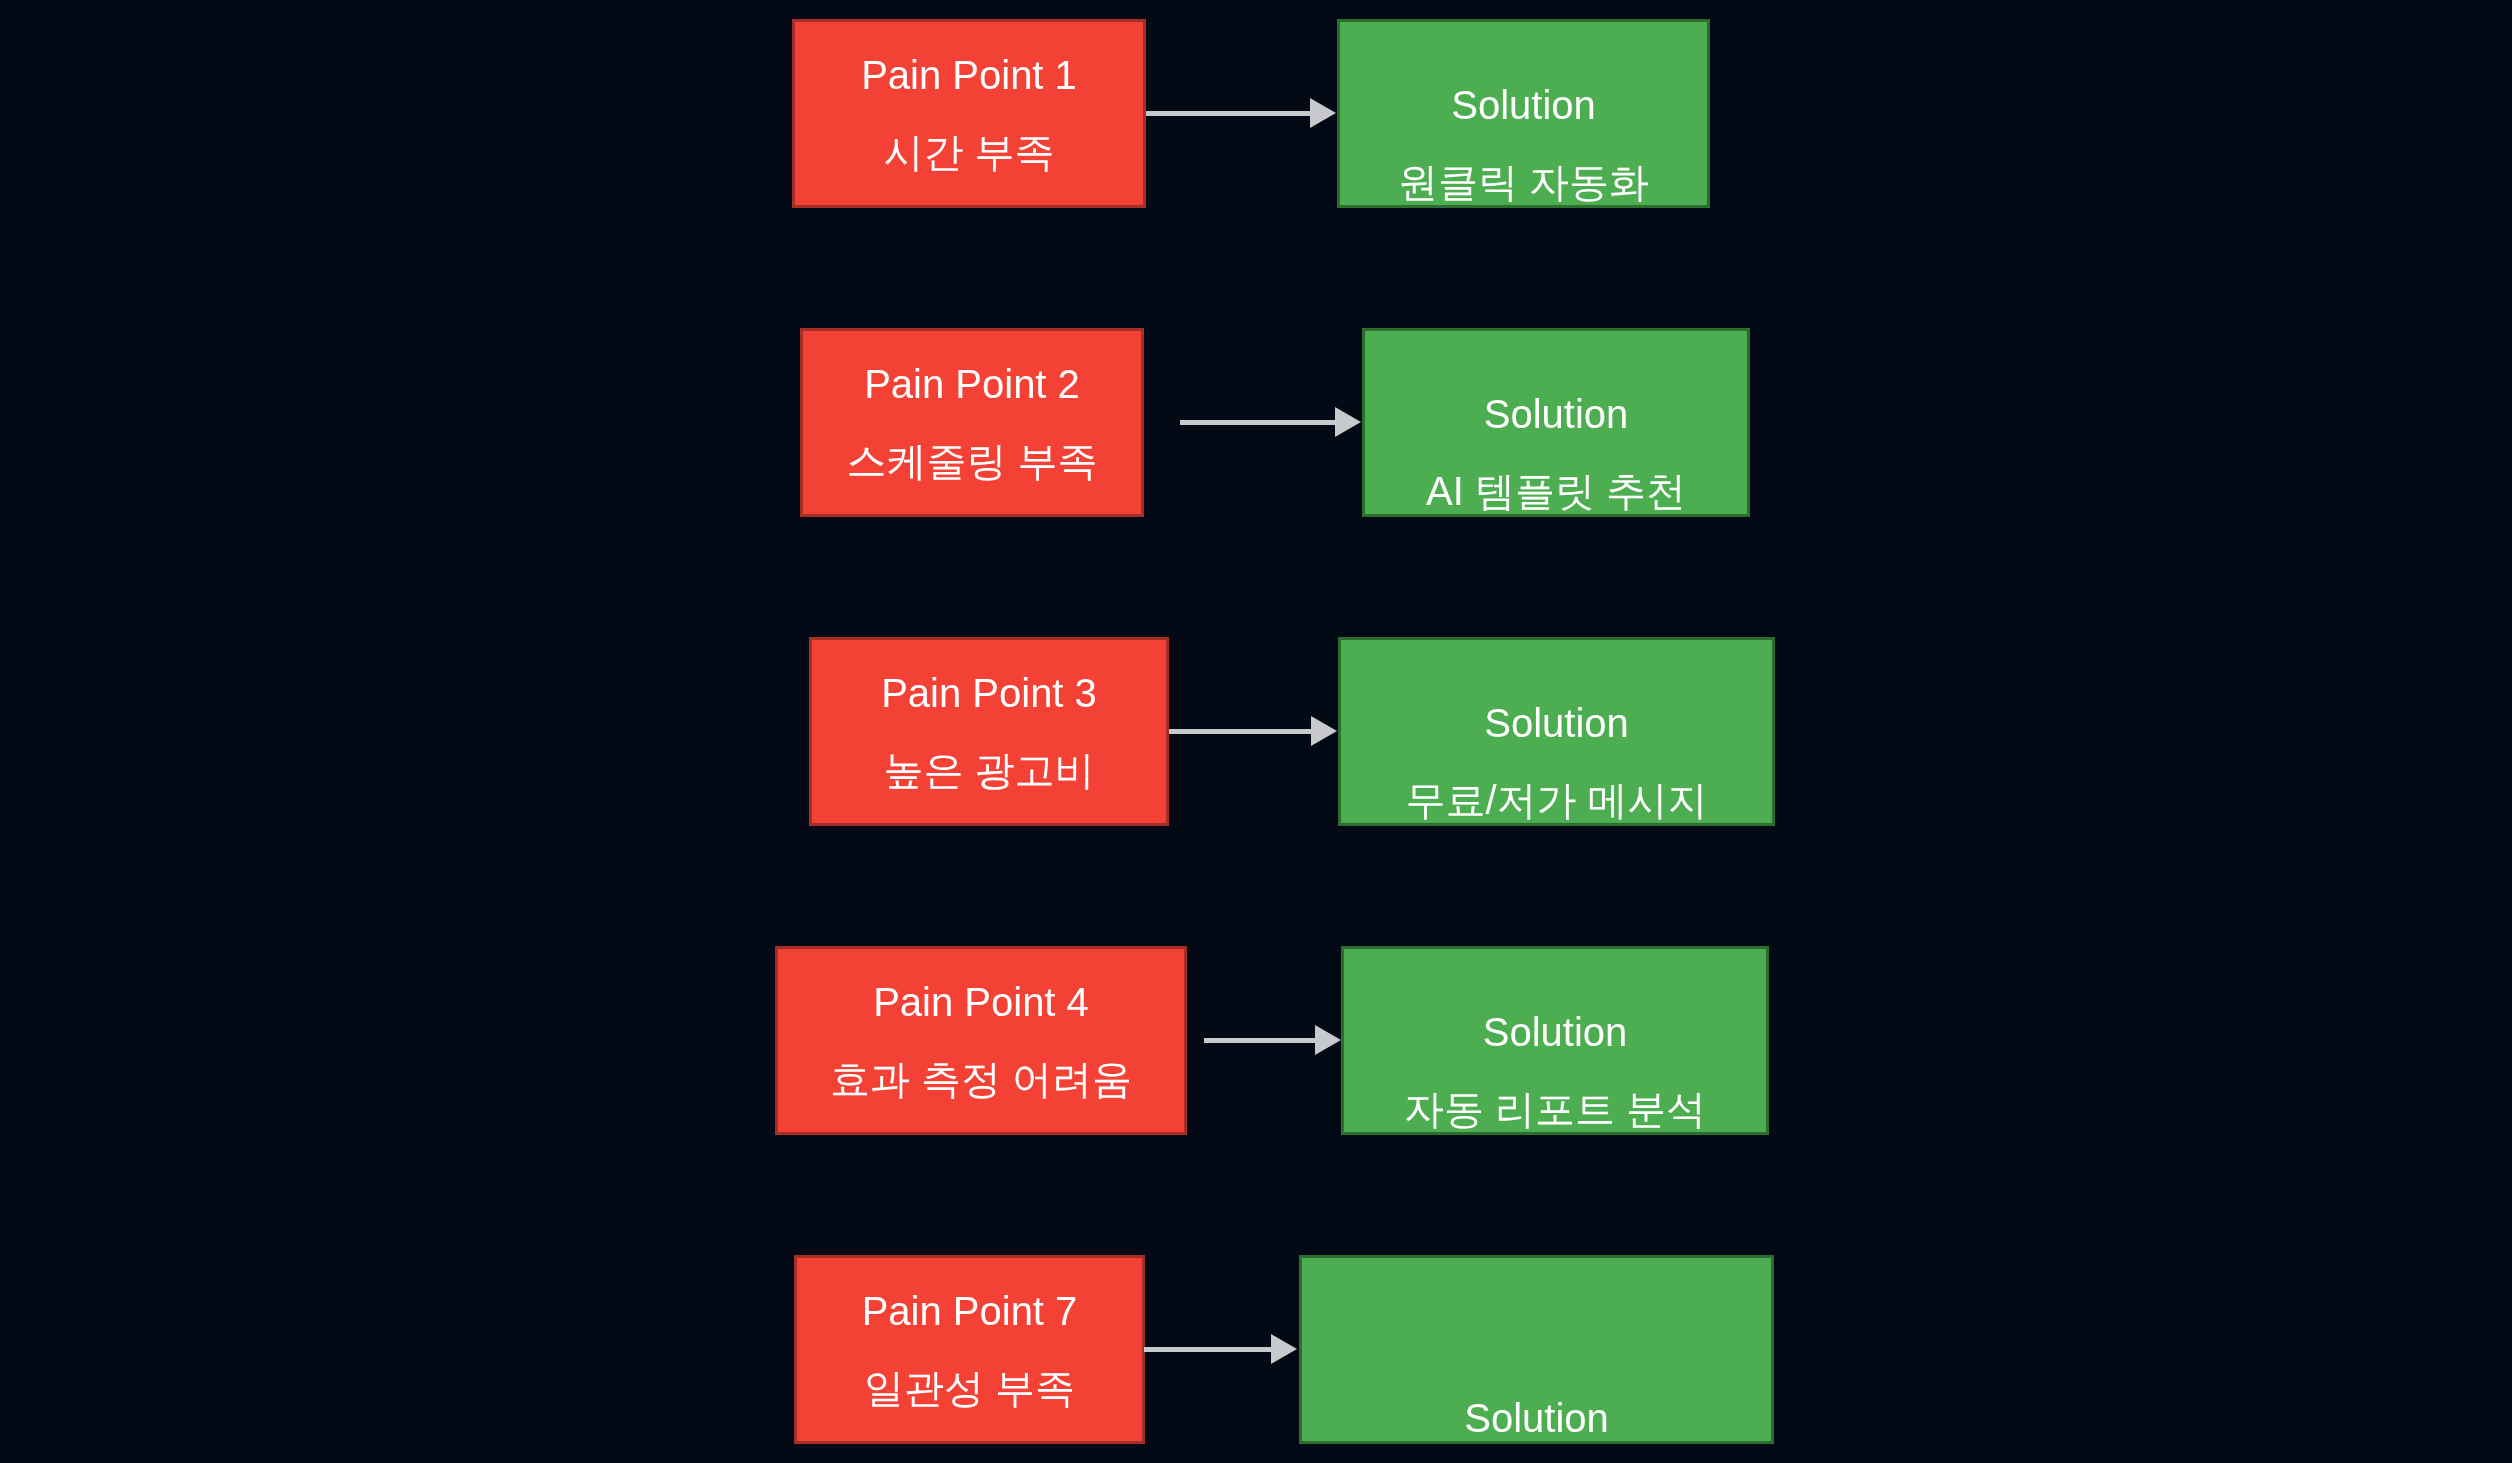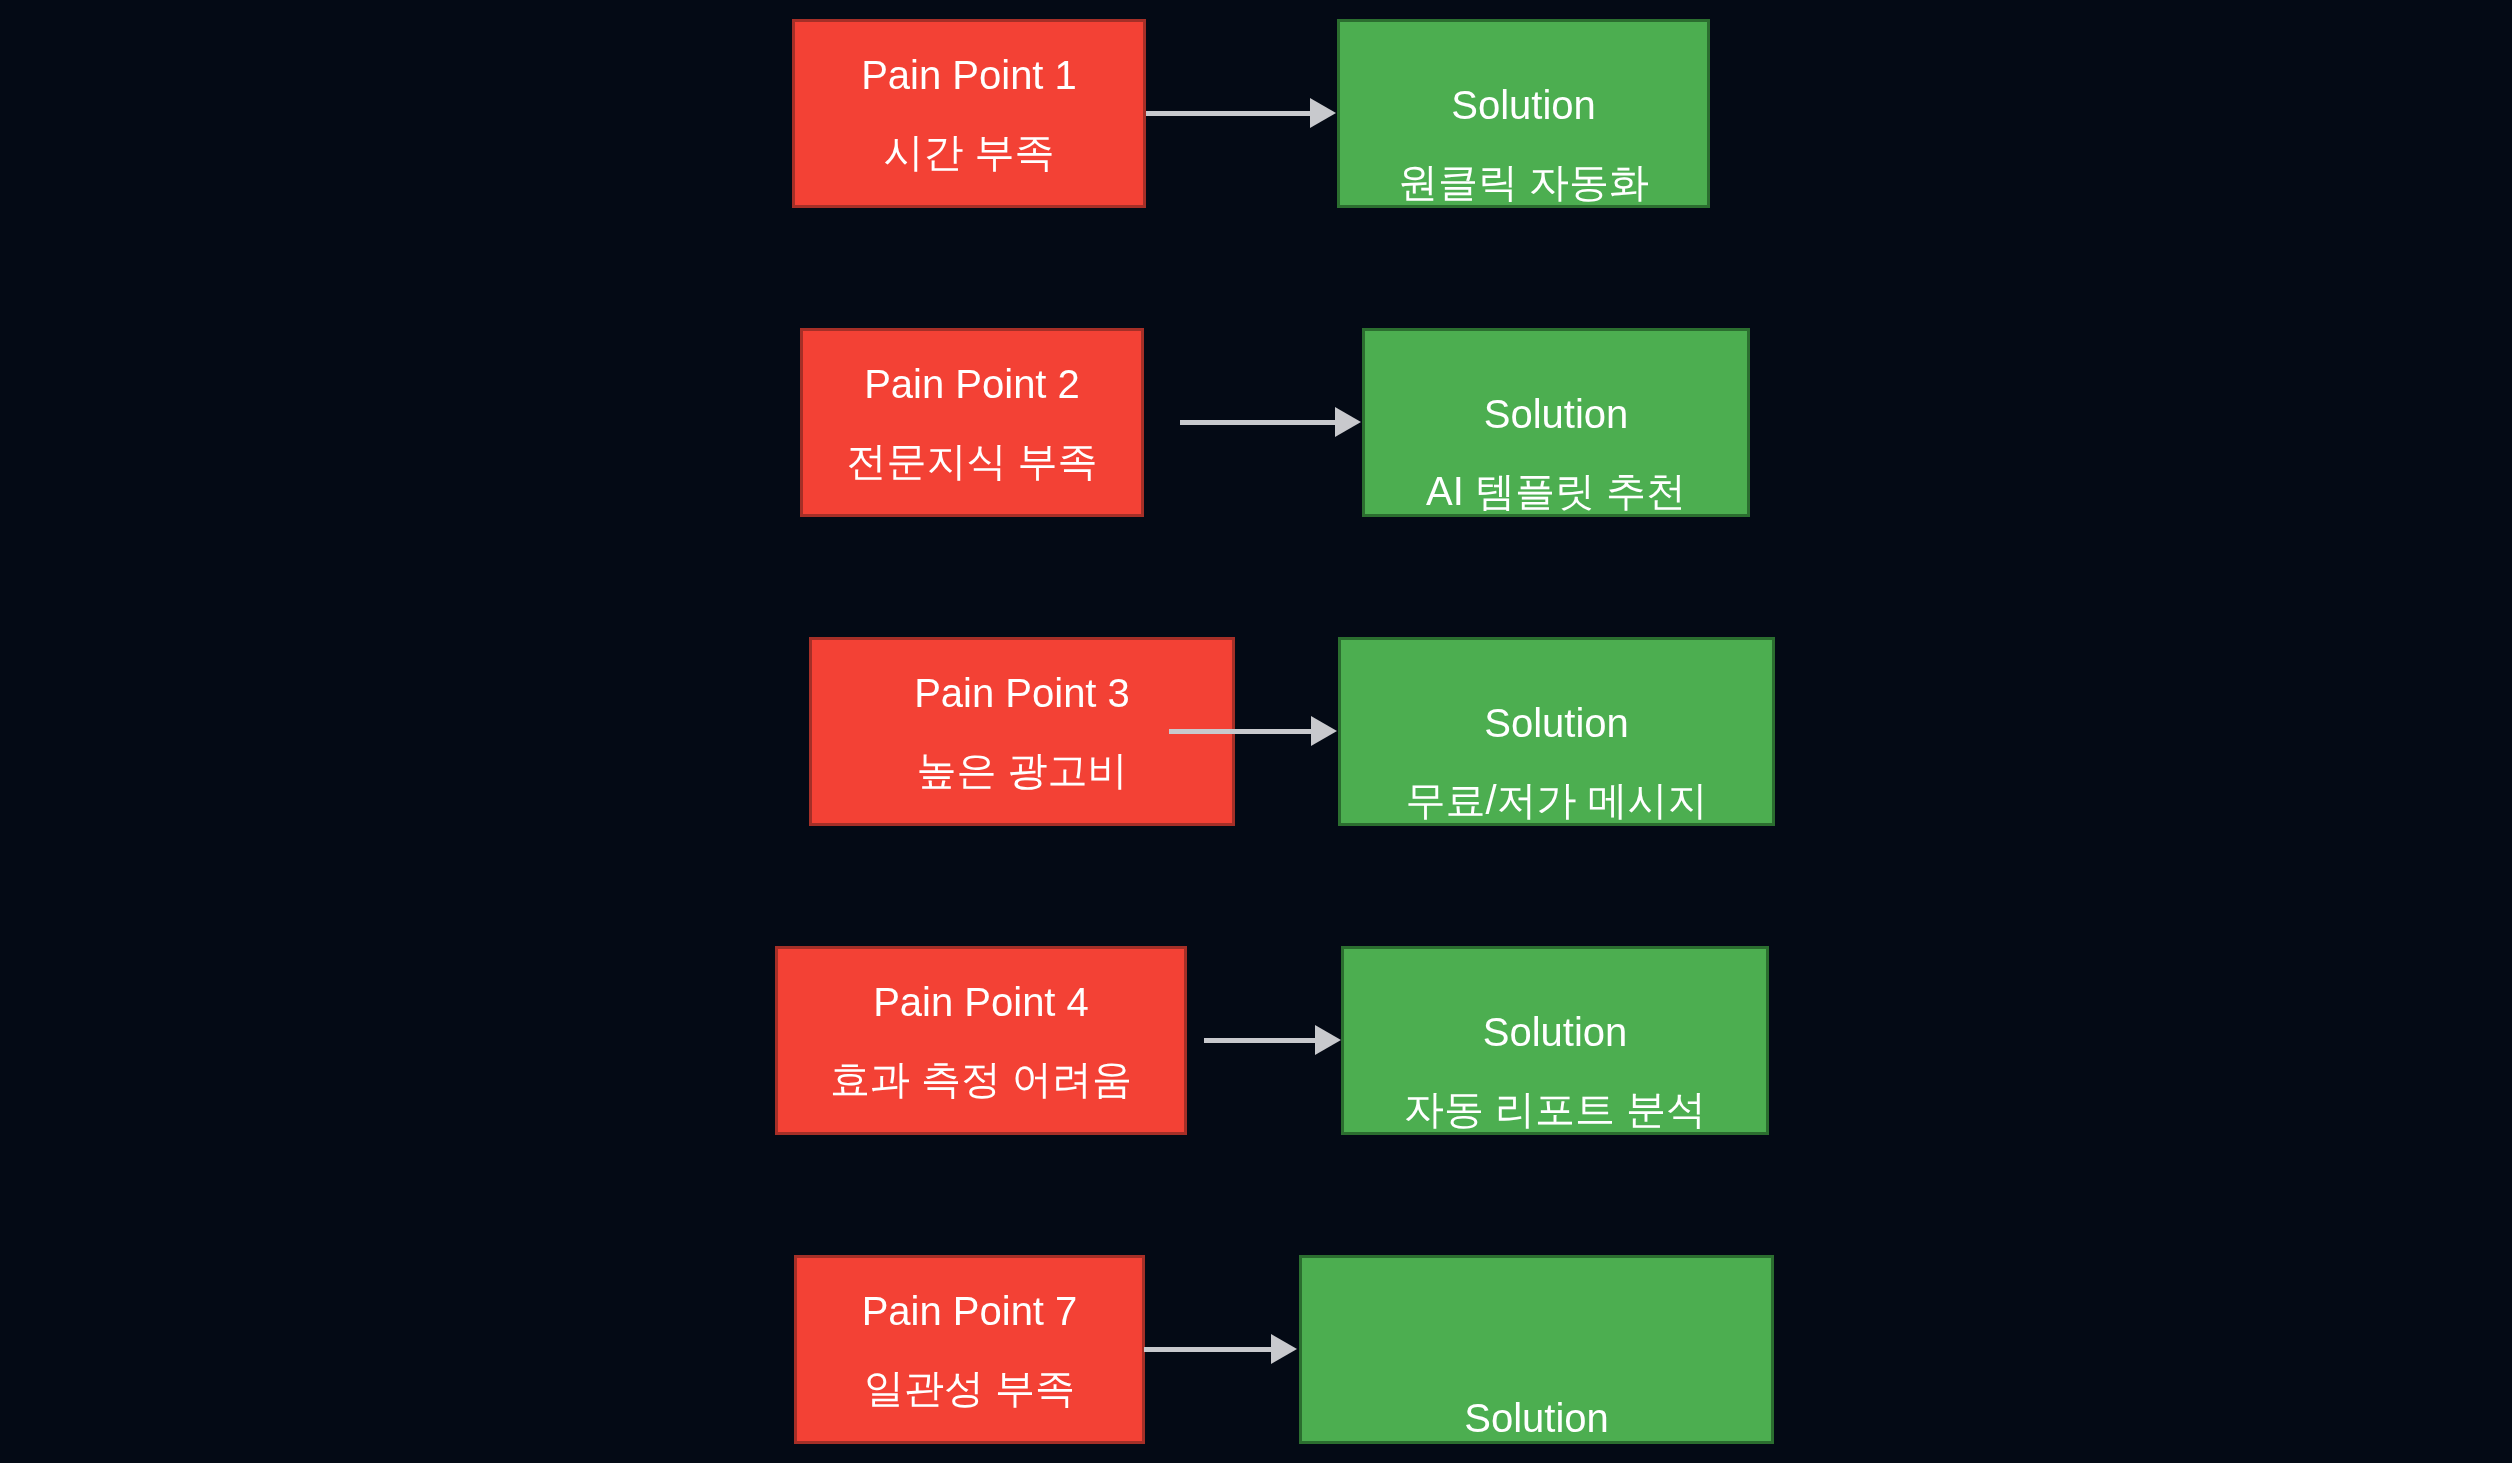--- a/index.html
+++ b/index.html
@@ -61,21 +61,21 @@
 
   
   .r0 .pain    { left: 792px;  top: 18.5px;  width: 354px; }
   .r0 .solution{ left: 1337px; top: 18.5px;  width: 373px; }
   .r0 .arrow   { left: 1146px; top: 111px; width: 165px; }
   
   .r1 .pain    { left: 800px;  top: 328px; width: 344px; }
   .r1 .solution{ left: 1362px; top: 328px; width: 388px; }
   .r1 .arrow   { left: 1180px; top: 420px; width: 156px; }
   
-  .r2 .pain    { left: 809px;  top: 637px; width: 426px; }
+  .r2 .pain    { left: 809px;  top: 637px; width: 360px; }
   .r2 .solution{ left: 1338px; top: 637px; width: 437px; }
   .r2 .arrow   { left: 1169px; top: 729px; width: 143px; }
   
   .r3 .pain    { left: 775px;  top: 946px; width: 412px; }
   .r3 .solution{ left: 1341px; top: 946px; width: 428px; }
   .r3 .arrow   { left: 1204px; top: 1038px; width: 112px; }
   
   .r4 .pain    { left: 794px;  top: 1255px; width: 351px; }
   .r4 .solution{ left: 1299px; top: 1255px; width: 475px; }
   .r4 .arrow   { left: 1144px; top: 1347px; width: 128px; }
@@ -95,21 +95,21 @@
     </div>
     <div class="box solution">
       <div class="title">Solution</div>
       <div class="subtitle">원클릭 자동화</div>
     </div>
   </div>
 
   <div class="row r1">
     <div class="box pain">
       <div class="title">Pain Point 2</div>
-      <div class="subtitle">전문지식 부족</div>
+      <div class="subtitle">스케줄링 부족</div>
     </div>
     <div class="arrow">
       <div class="head"></div>
     </div>
     <div class="box solution">
       <div class="title">Solution</div>
       <div class="subtitle">AI 템플릿 추천</div>
     </div>
   </div>
 

